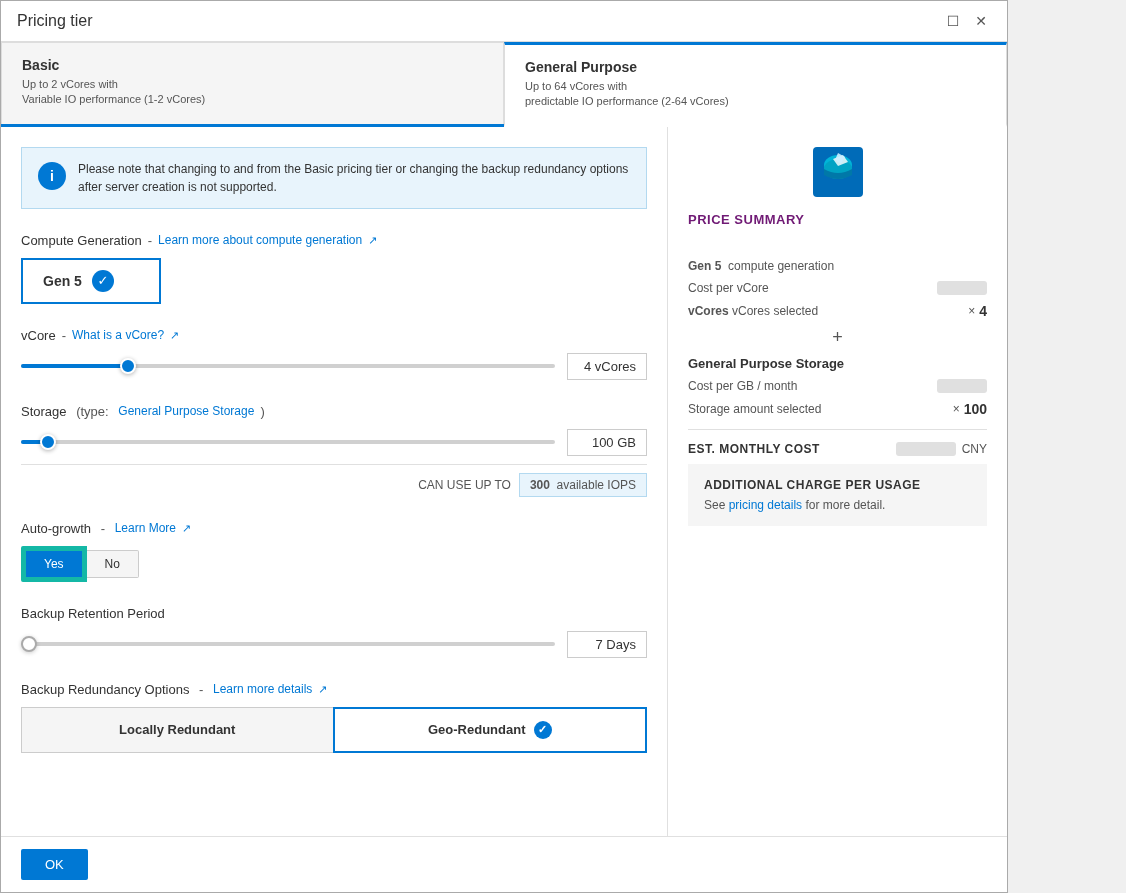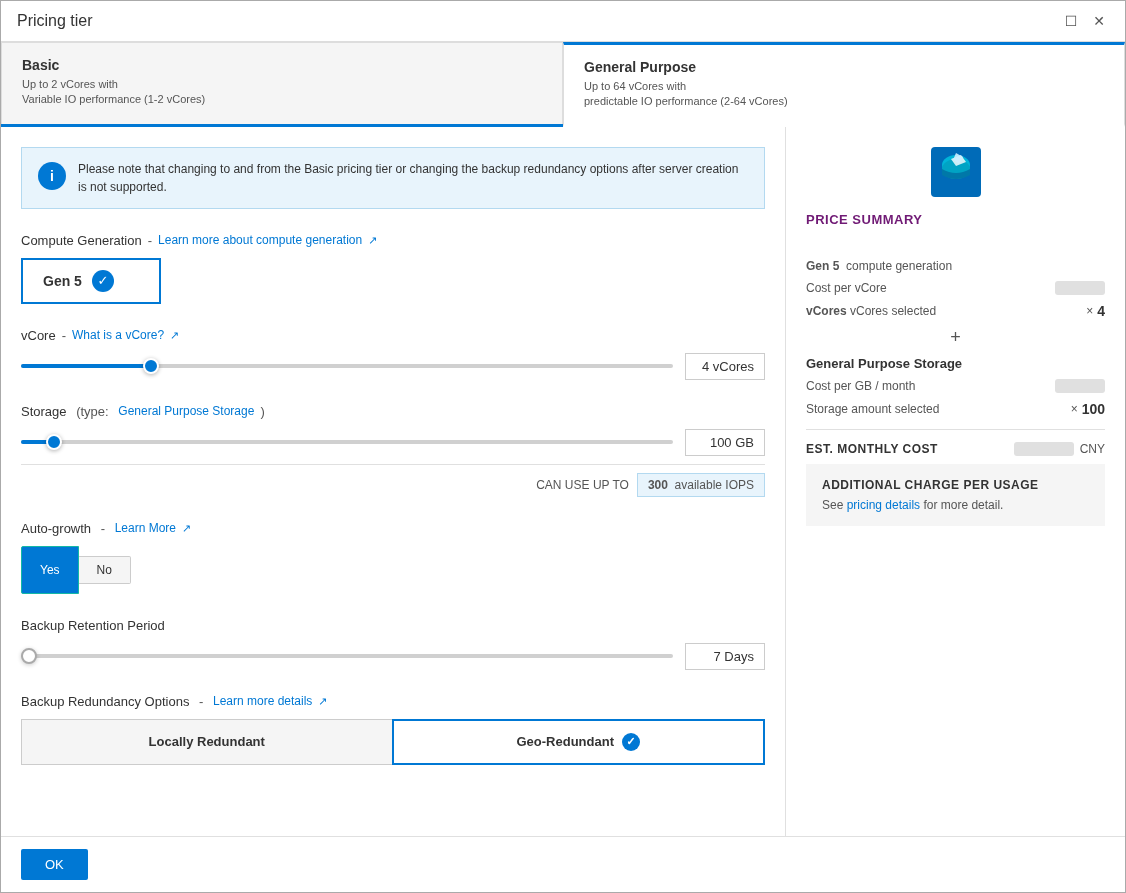--- a/index.html
+++ b/index.html
@@ -1,19 +1,19 @@
 <!DOCTYPE html>
 <html><head>
   <meta charset="utf-8">
   <style>
     * { box-sizing: border-box; margin: 0; padding: 0; }
     body { font-family: 'Segoe UI', Arial, sans-serif; font-size: 13px; background: #f0f0f0; color: #333; }
 
     .window {
-      width: 1126px;
+      width: 1008px;
       height: 893px;
       background: #fff;
       border: 1px solid #aaa;
       display: flex;
       flex-direction: column;
       overflow: hidden;
       position: relative;
     }
 
     
@@ -237,22 +237,22 @@
     
     .toggle-row {
       display: flex;
       align-items: center;
       gap: 0;
       margin-top: 8px;
     }
     .toggle-yes {
       background: #0078d4;
       color: #fff;
-      padding: 16px 18px;
-      border: 1px solid #14b8a6;
+      padding: 6px 18px;
+      border: 5px solid #14b8a6;
       cursor: pointer;
       font-size: 12px;
       border-radius: 2px 0 0 2px;
     }
     .toggle-no {
       background: #f5f5f5;
       color: #333;
       padding: 6px 18px;
       border: 1px solid #ccc;
       border-left: none;

